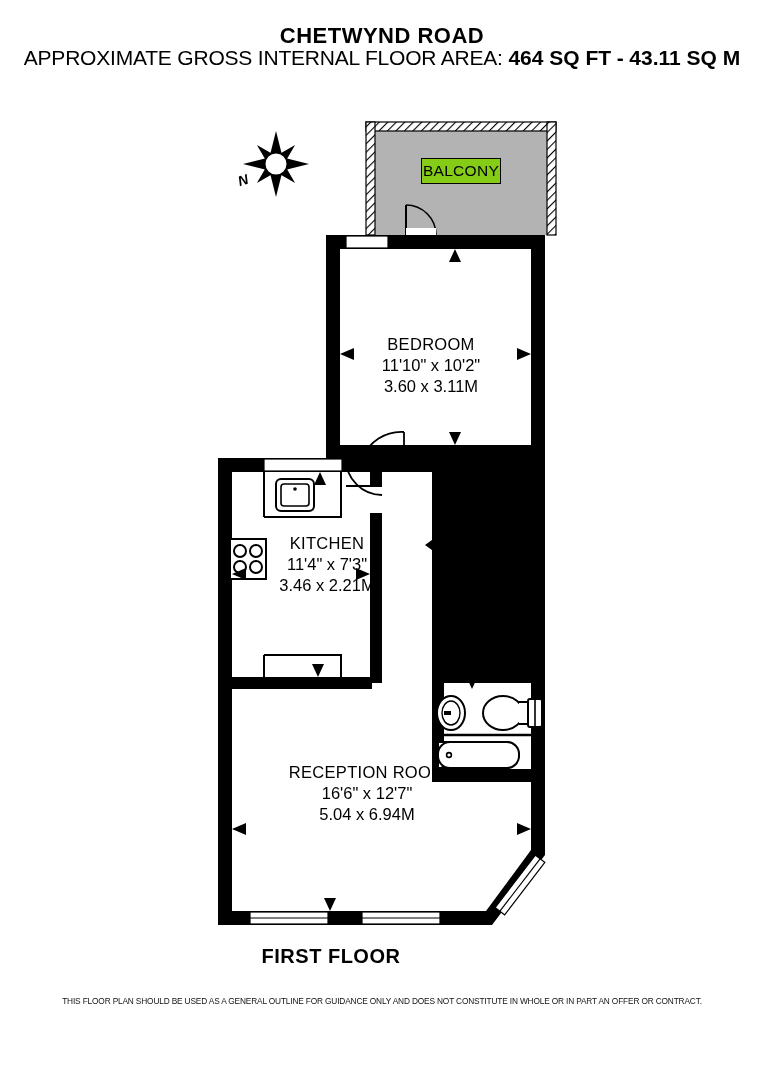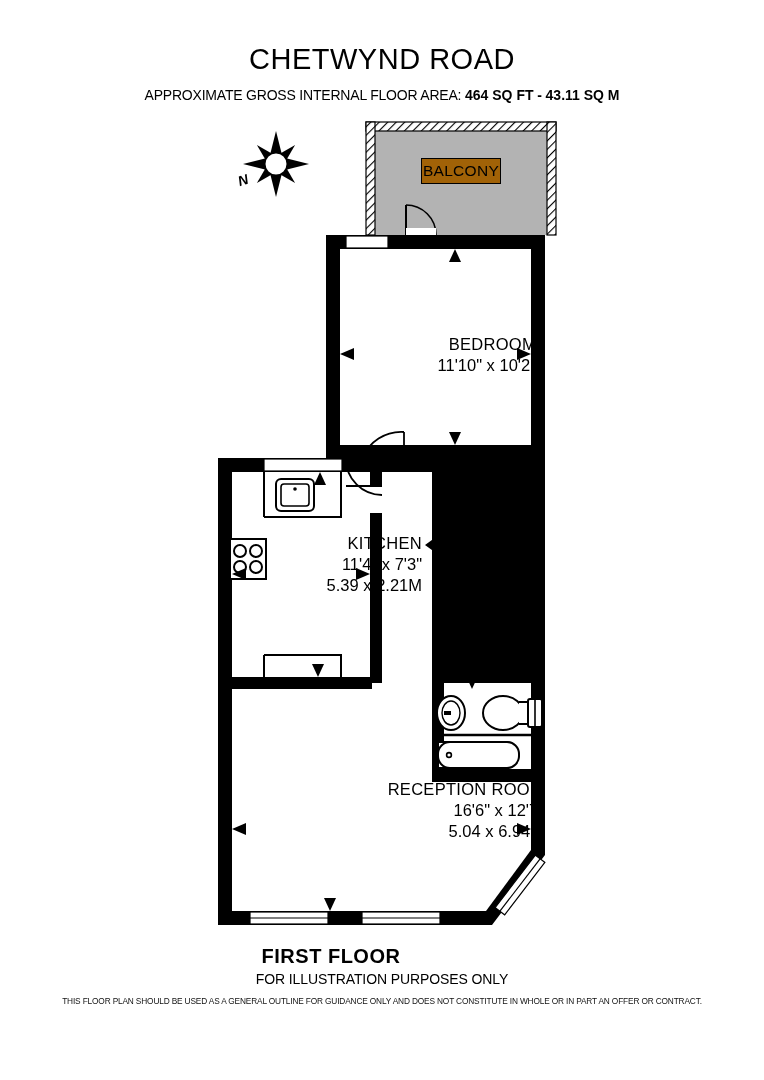--- a/index.html
+++ b/index.html
@@ -24,30 +24,29 @@
 
   
   .header {
     position: absolute;
     top: 0;
     left: 0;
     width: 764px;
     text-align: center;
   }
   .title {
-    font-size: 29px;
-    font-weight: normal;
+    font-size: 22px;
+    font-weight: bold;
     letter-spacing: 0.5px;
-    margin-top: 45px;
+    margin-top: 25px;
     line-height: 1;
   }
   .subtitle {
-    font-size: 14px;
+    font-size: 21px;
     font-weight: bold;
-    margin-top: 14px;
     line-height: 1;
     letter-spacing: -0.2px;
   }
   .subtitle .area-val {
     letter-spacing: 0px;
   }
   .subtitle .area-label {
     font-weight: normal;
   }
   .floor-label {
@@ -84,45 +83,45 @@
   
   #plan-svg {
     position: absolute;
     top: 0;
     left: 0;
   }
 
   
   .room-label {
     position: absolute;
-    text-align: right;
+    text-align: center;
     font-size: 16.5px;
     line-height: 21px;
     white-space: nowrap;
   }
   .room-label .rl-name {
     font-size: 16.5px;
     letter-spacing: 0.3px;
   }
   .room-label .rl-dim {
     font-size: 16.5px;
   }
 
   #label-bedroom { left: 326px; top: 334px; width: 210px; }
   #label-kitchen { left: 232px; top: 533px; width: 190px; }
-  #label-reception { left: 232px; top: 779px; width: 270px; padding-left: 42px; }
+  #label-reception { left: 232px; top: 762px; width: 270px; }
 
   
   #label-balcony {
     position: absolute;
     left: 421px;
     top: 158px;
     width: 78px;
     height: 24px;
-    background: #a16207;
+    background: #84cc16;
     border: 1.6px solid #000;
     font-size: 15.5px;
     line-height: 24px;
     text-align: center;
     letter-spacing: 0.3px;
   }
 
   
   #compass {
     position: absolute;
@@ -347,35 +346,35 @@
       <polygon points="232,829 246,823 246,835"></polygon>
       <polygon points="531,829 517,823 517,835"></polygon>
       <polygon points="330,911 324,898 336,898"></polygon>
       <polygon points="472,689 466,676 478,676"></polygon>
     </g>
   </svg>
 
   <div class="room-label" id="label-bedroom">
     <div class="rl-name">BEDROOM</div>
     <div class="rl-dim">11'10" x 10'2"</div>
+    <div class="rl-dim">3.60 x 3.11M</div>
   </div>
 
   <div class="room-label" id="label-kitchen">
     <div class="rl-name">KITCHEN</div>
     <div class="rl-dim">11'4" x 7'3"</div>
-    <div class="rl-dim">5.39 x 2.21M</div>
+    <div class="rl-dim">3.46 x 2.21M</div>
   </div>
 
   <div class="room-label" id="label-reception">
     <div class="rl-name">RECEPTION ROOM</div>
     <div class="rl-dim">16'6" x 12'7"</div>
     <div class="rl-dim">5.04 x 6.94M</div>
   </div>
 
   <div id="label-balcony">BALCONY</div>
 
   <div class="floor-label">FIRST FLOOR</div>
-  <div class="illus-label">FOR ILLUSTRATION PURPOSES ONLY</div>
   <div class="disclaimer">
     <div>THIS FLOOR PLAN SHOULD BE USED AS A GENERAL OUTLINE FOR GUIDANCE ONLY AND DOES NOT CONSTITUTE IN WHOLE OR IN PART AN OFFER OR CONTRACT.</div>
   </div>
 
 </div>
 
 </body></html>

